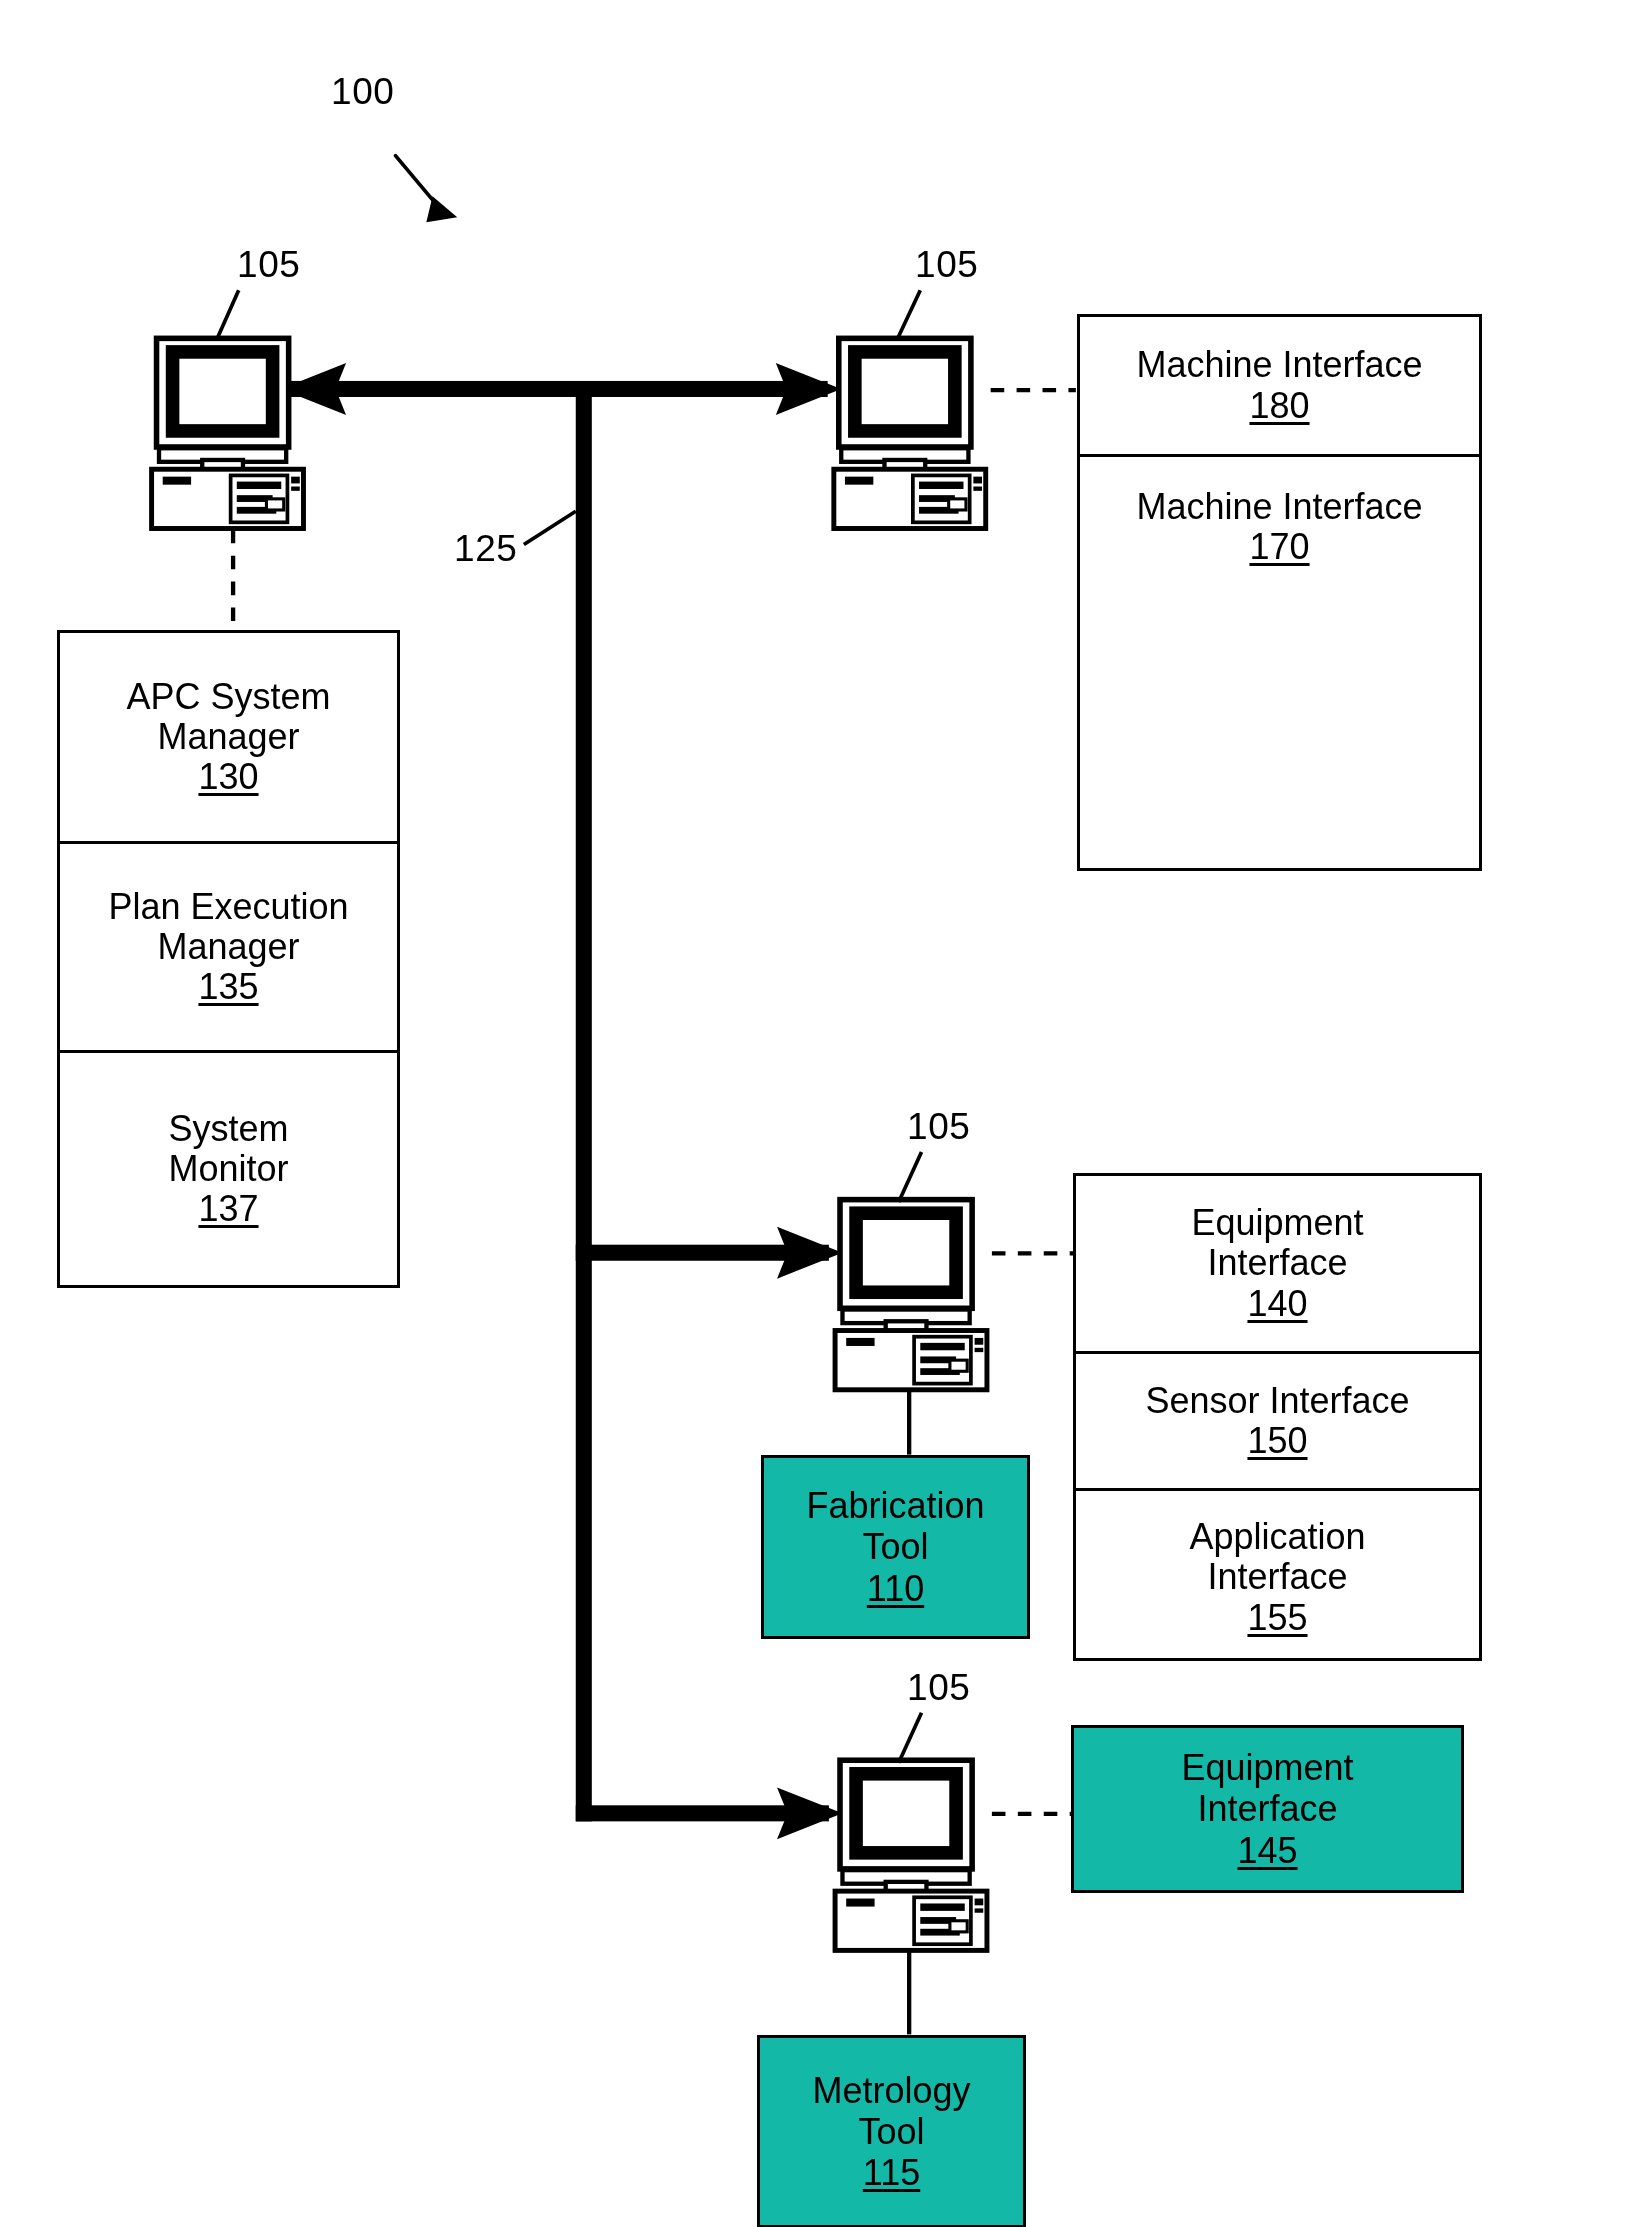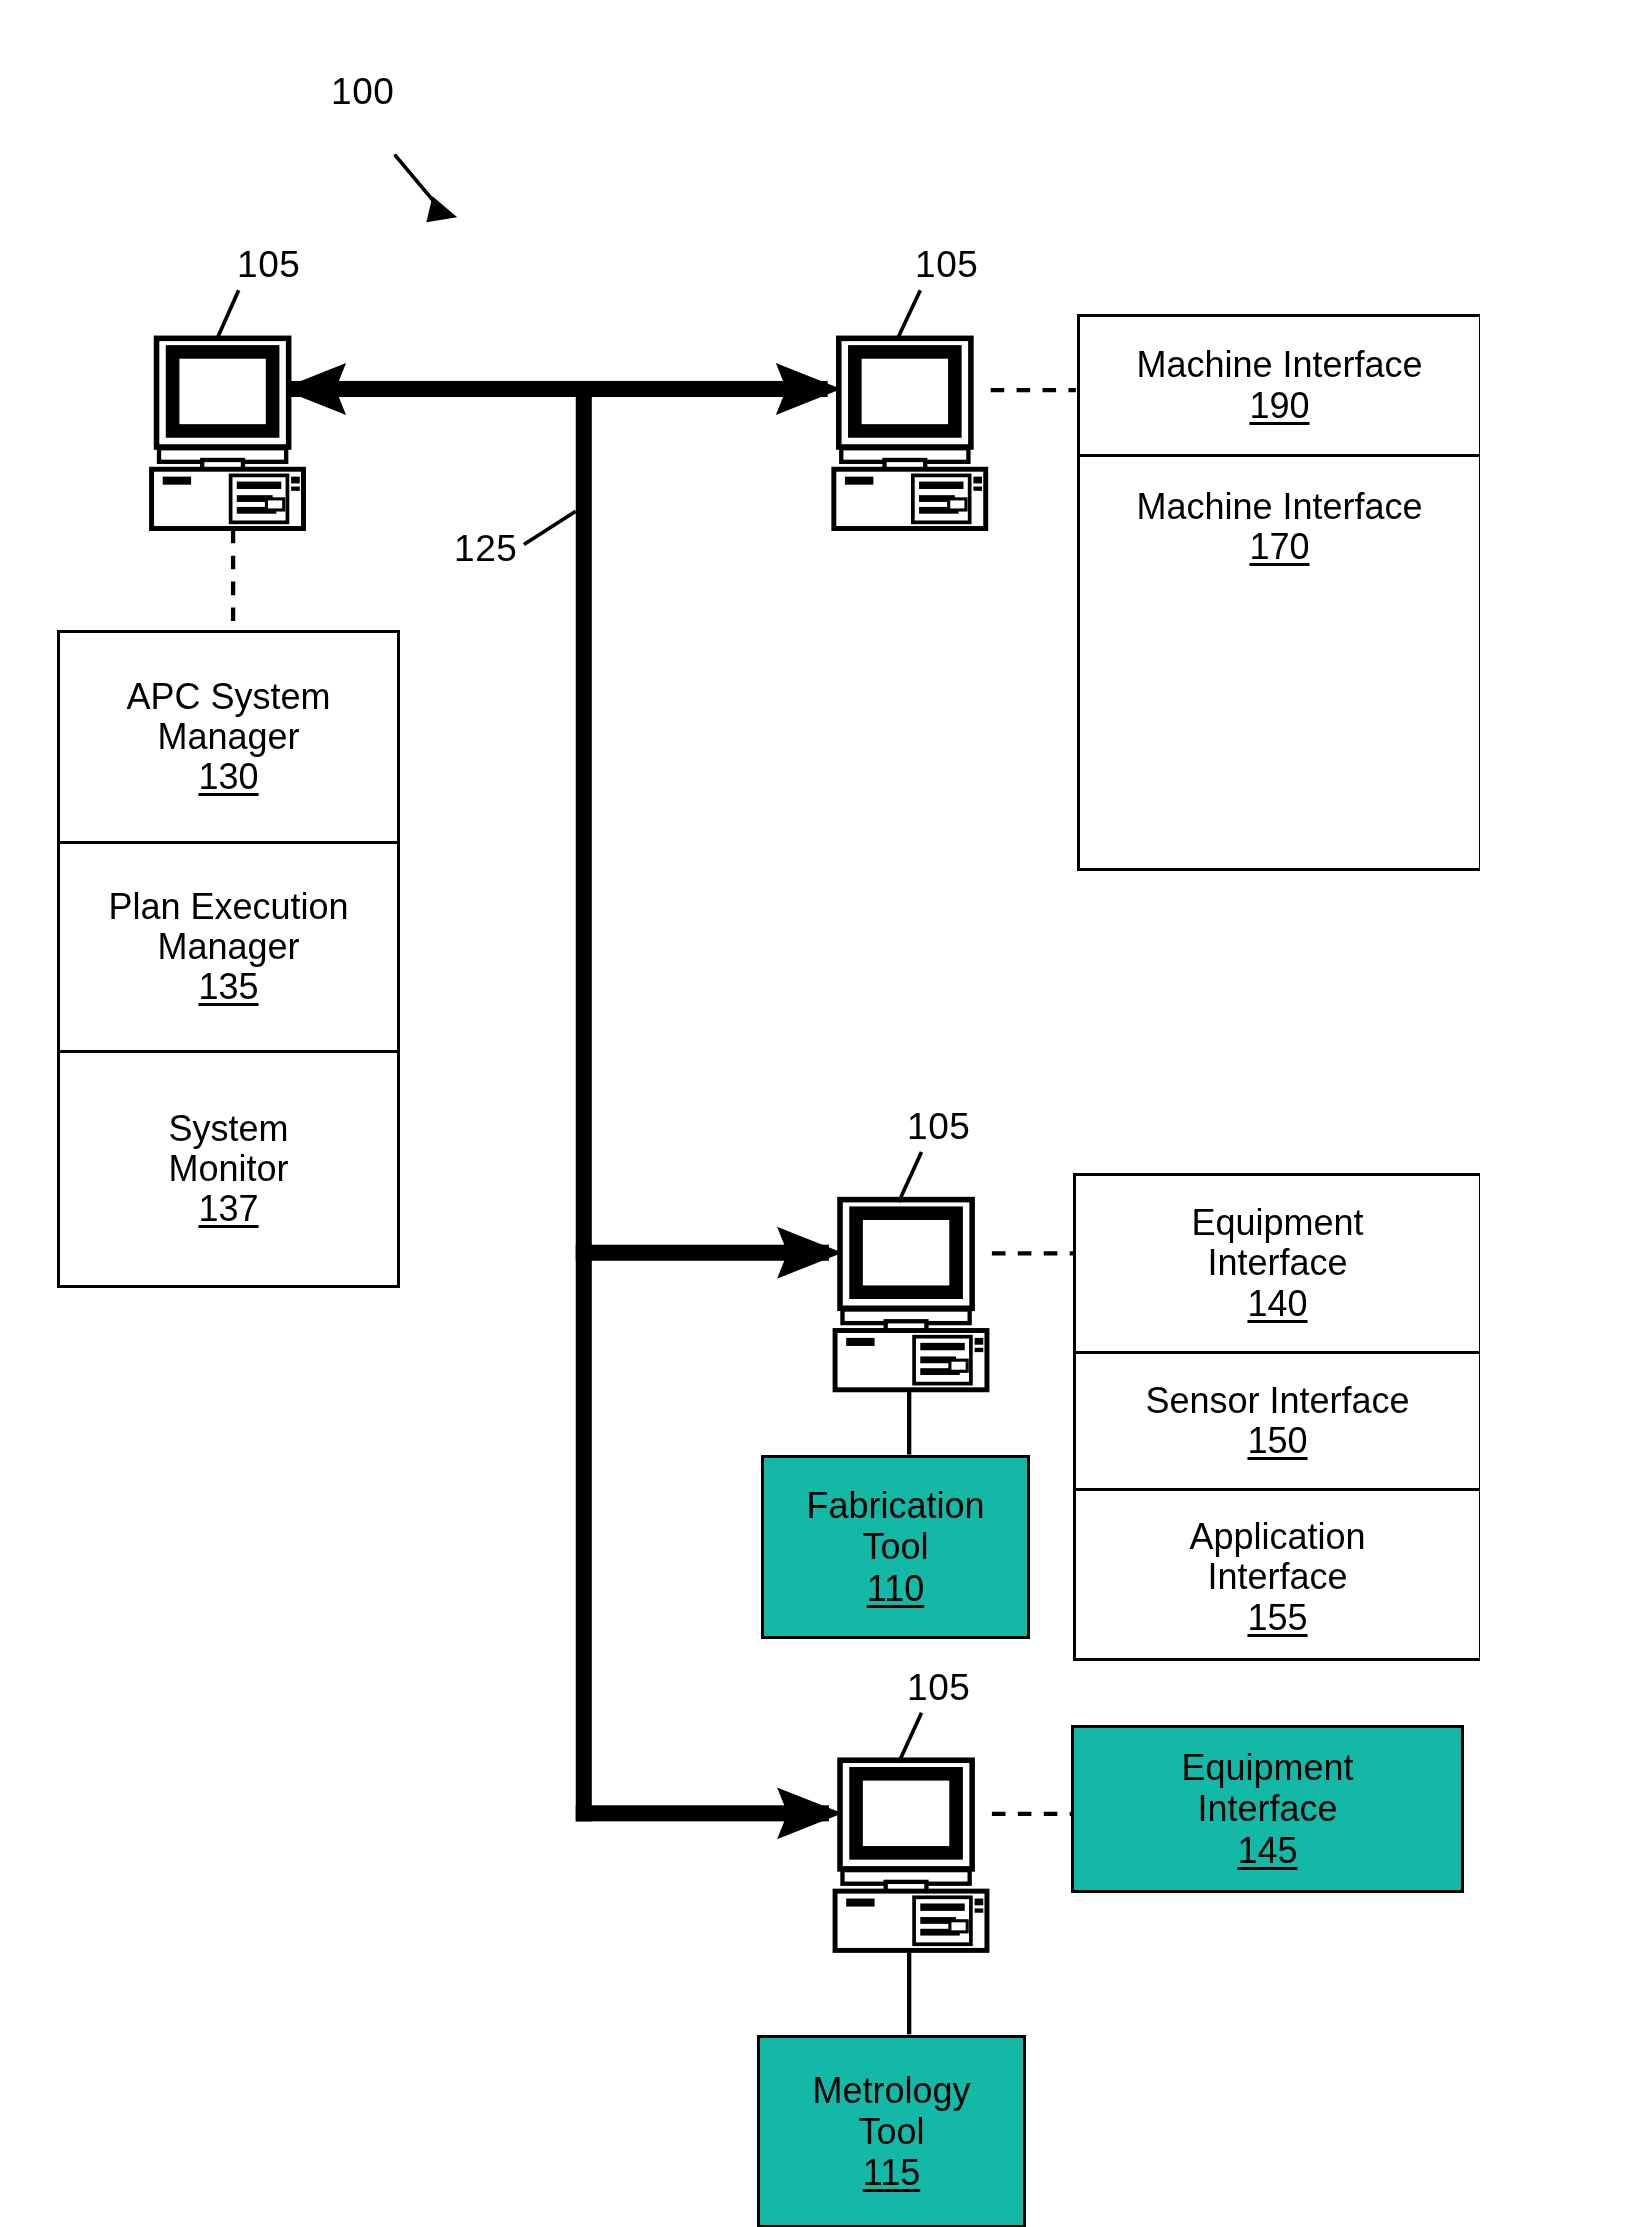--- a/index.html
+++ b/index.html
@@ -11,20 +11,21 @@
   body {
     font-family: "Liberation Sans", sans-serif;
     color: #000000;
   }
   #sheet {
     position: relative;
     width: 1480px;
     height: 2227px;
     background: #ffffff;
     overflow: hidden;
+    padding-left: 48px;
   }
   #vec {
     position: absolute;
     left: 0;
     top: 0;
     width: 1651px;
     height: 2227px;
   }
   
   .ref {
@@ -226,21 +227,21 @@
     <div class="cell" style="height:232px;">
       <span class="t">System
 Monitor</span>
       <span class="n">137</span>
     </div>
   </div>
 
   <div class="stack" style="left:1077px; top:314px; width:405px; height:557px;">
     <div class="cell" style="height:140px;">
       <span class="t">Machine Interface</span>
-      <span class="n">190</span>
+      <span class="n">180</span>
     </div>
     <div class="cell" style="height:140px;">
       <span class="t">Machine Interface</span>
       <span class="n">170</span>
     </div>
   </div>
 
   <div class="stack" style="left:1073px; top:1173px; width:409px; height:488px;">
     <div class="cell" style="height:178px;">
       <span class="t">Equipment

